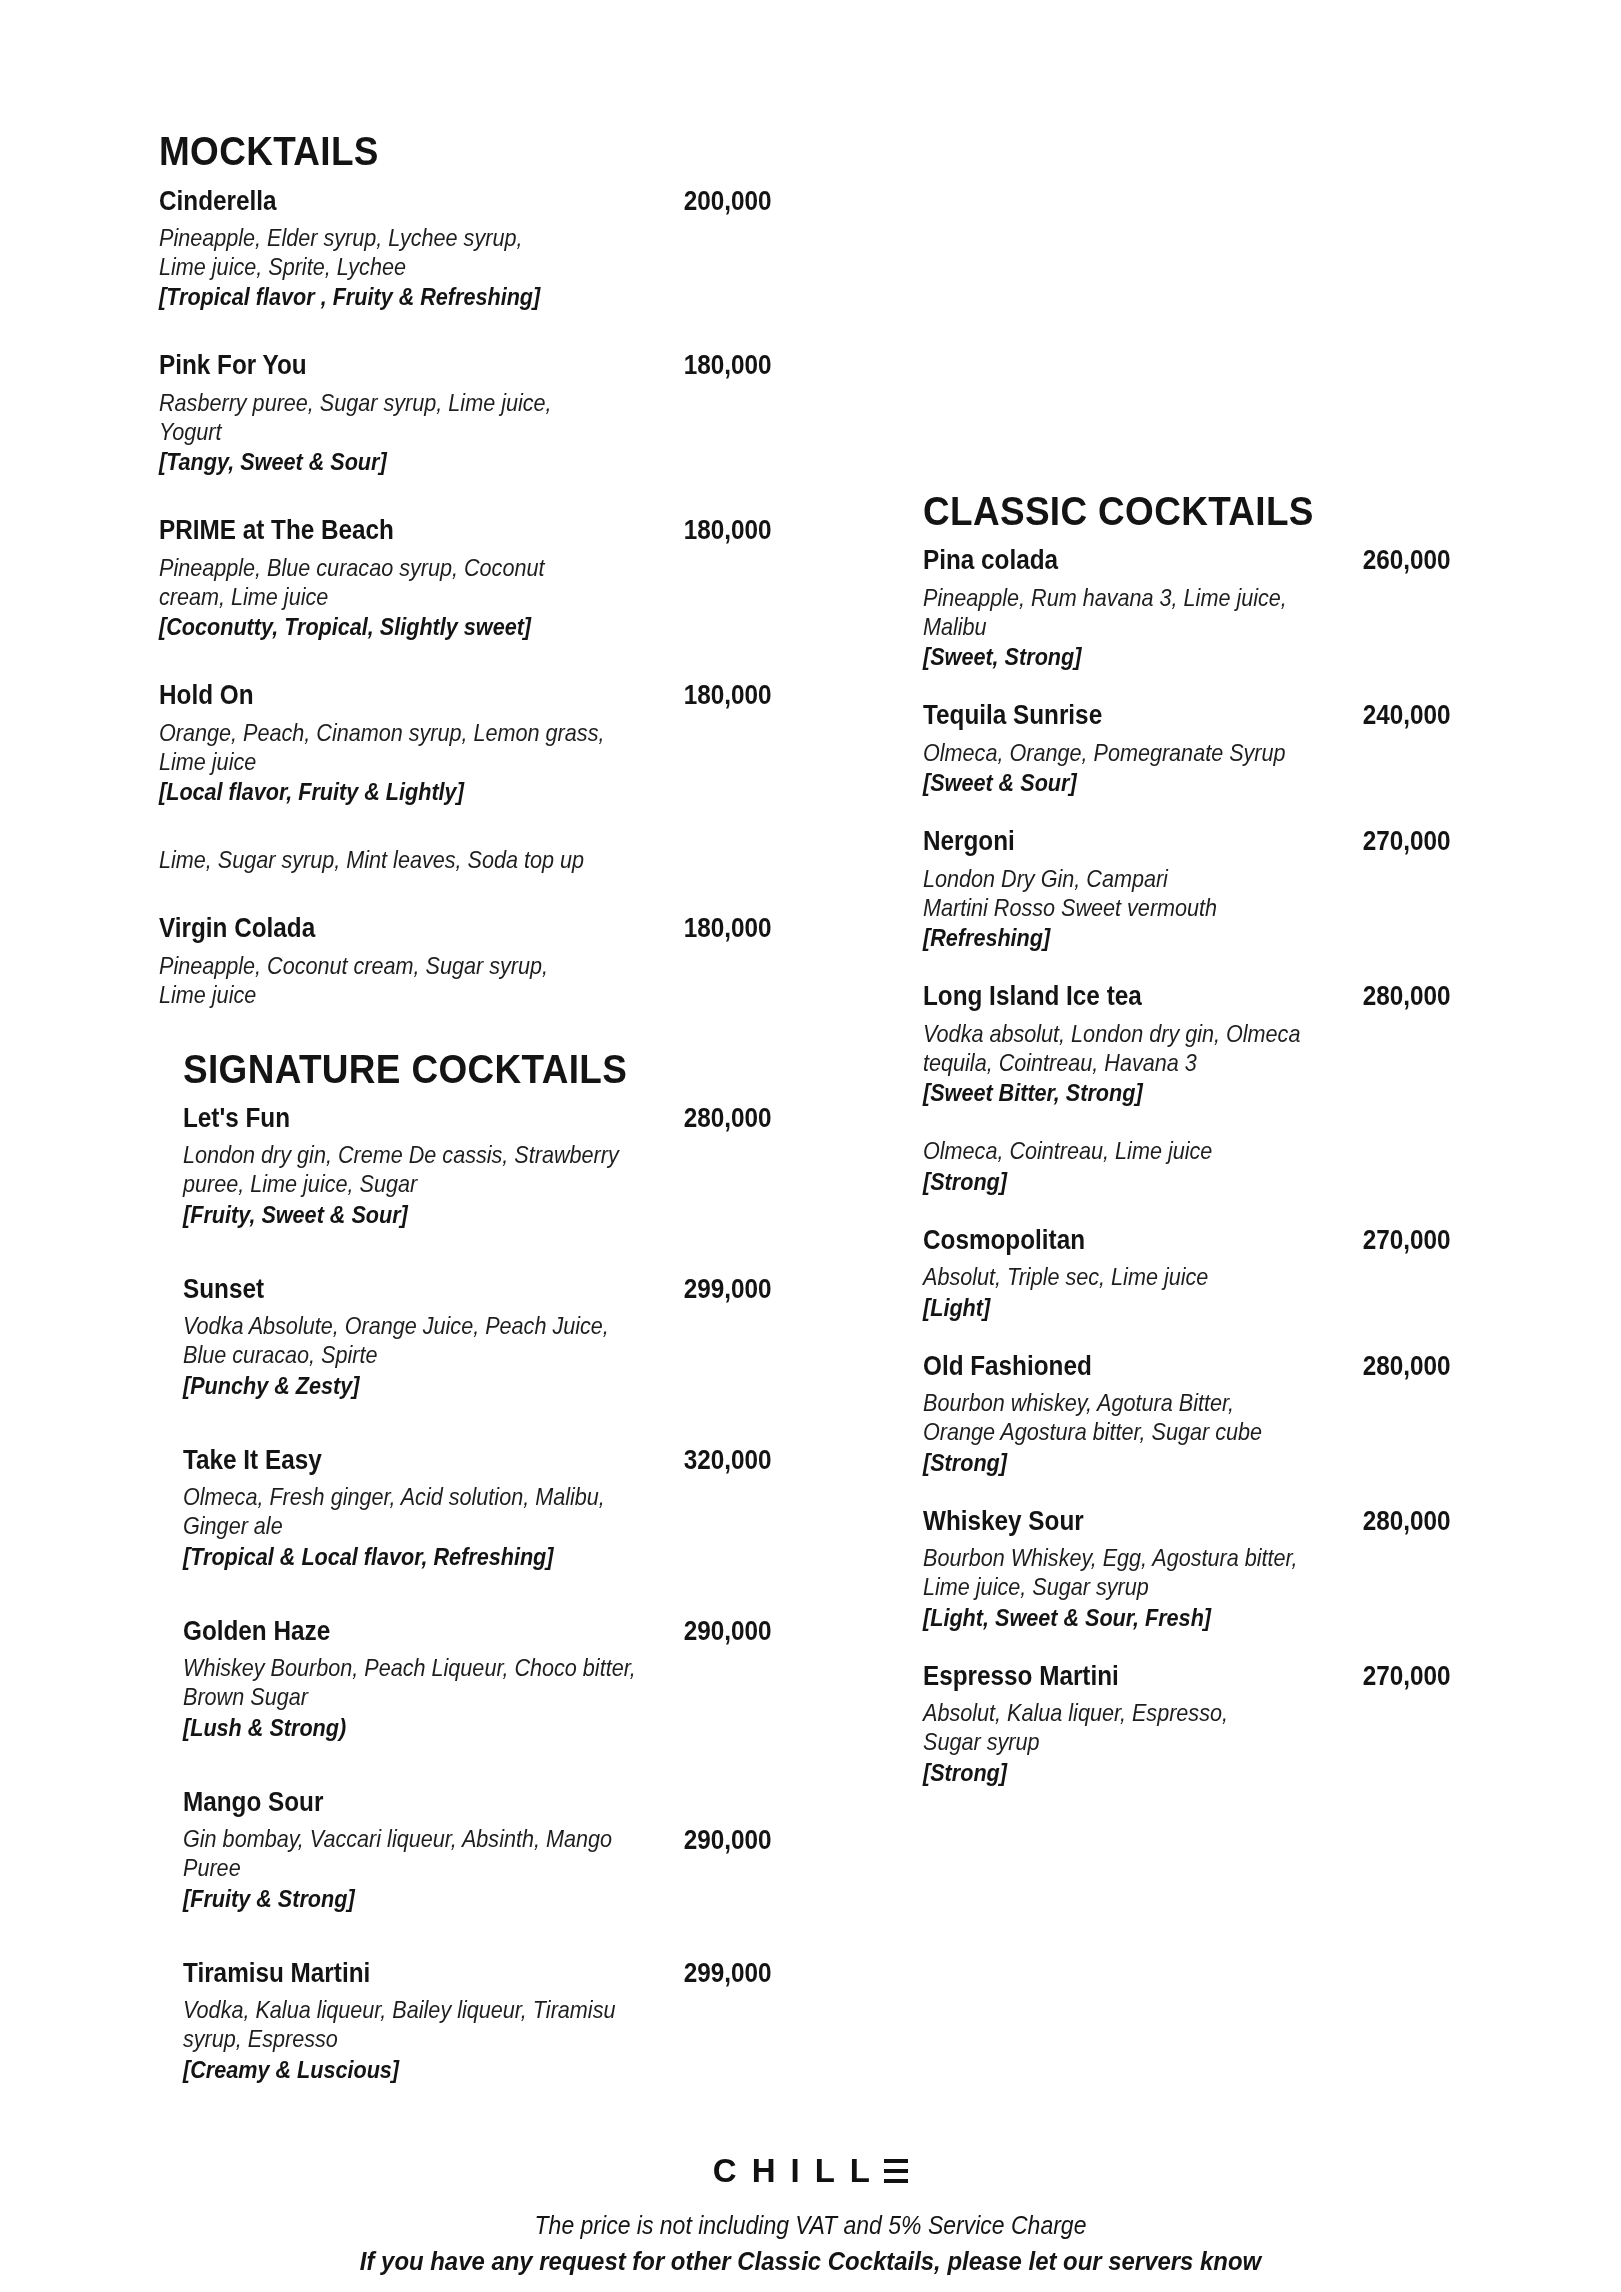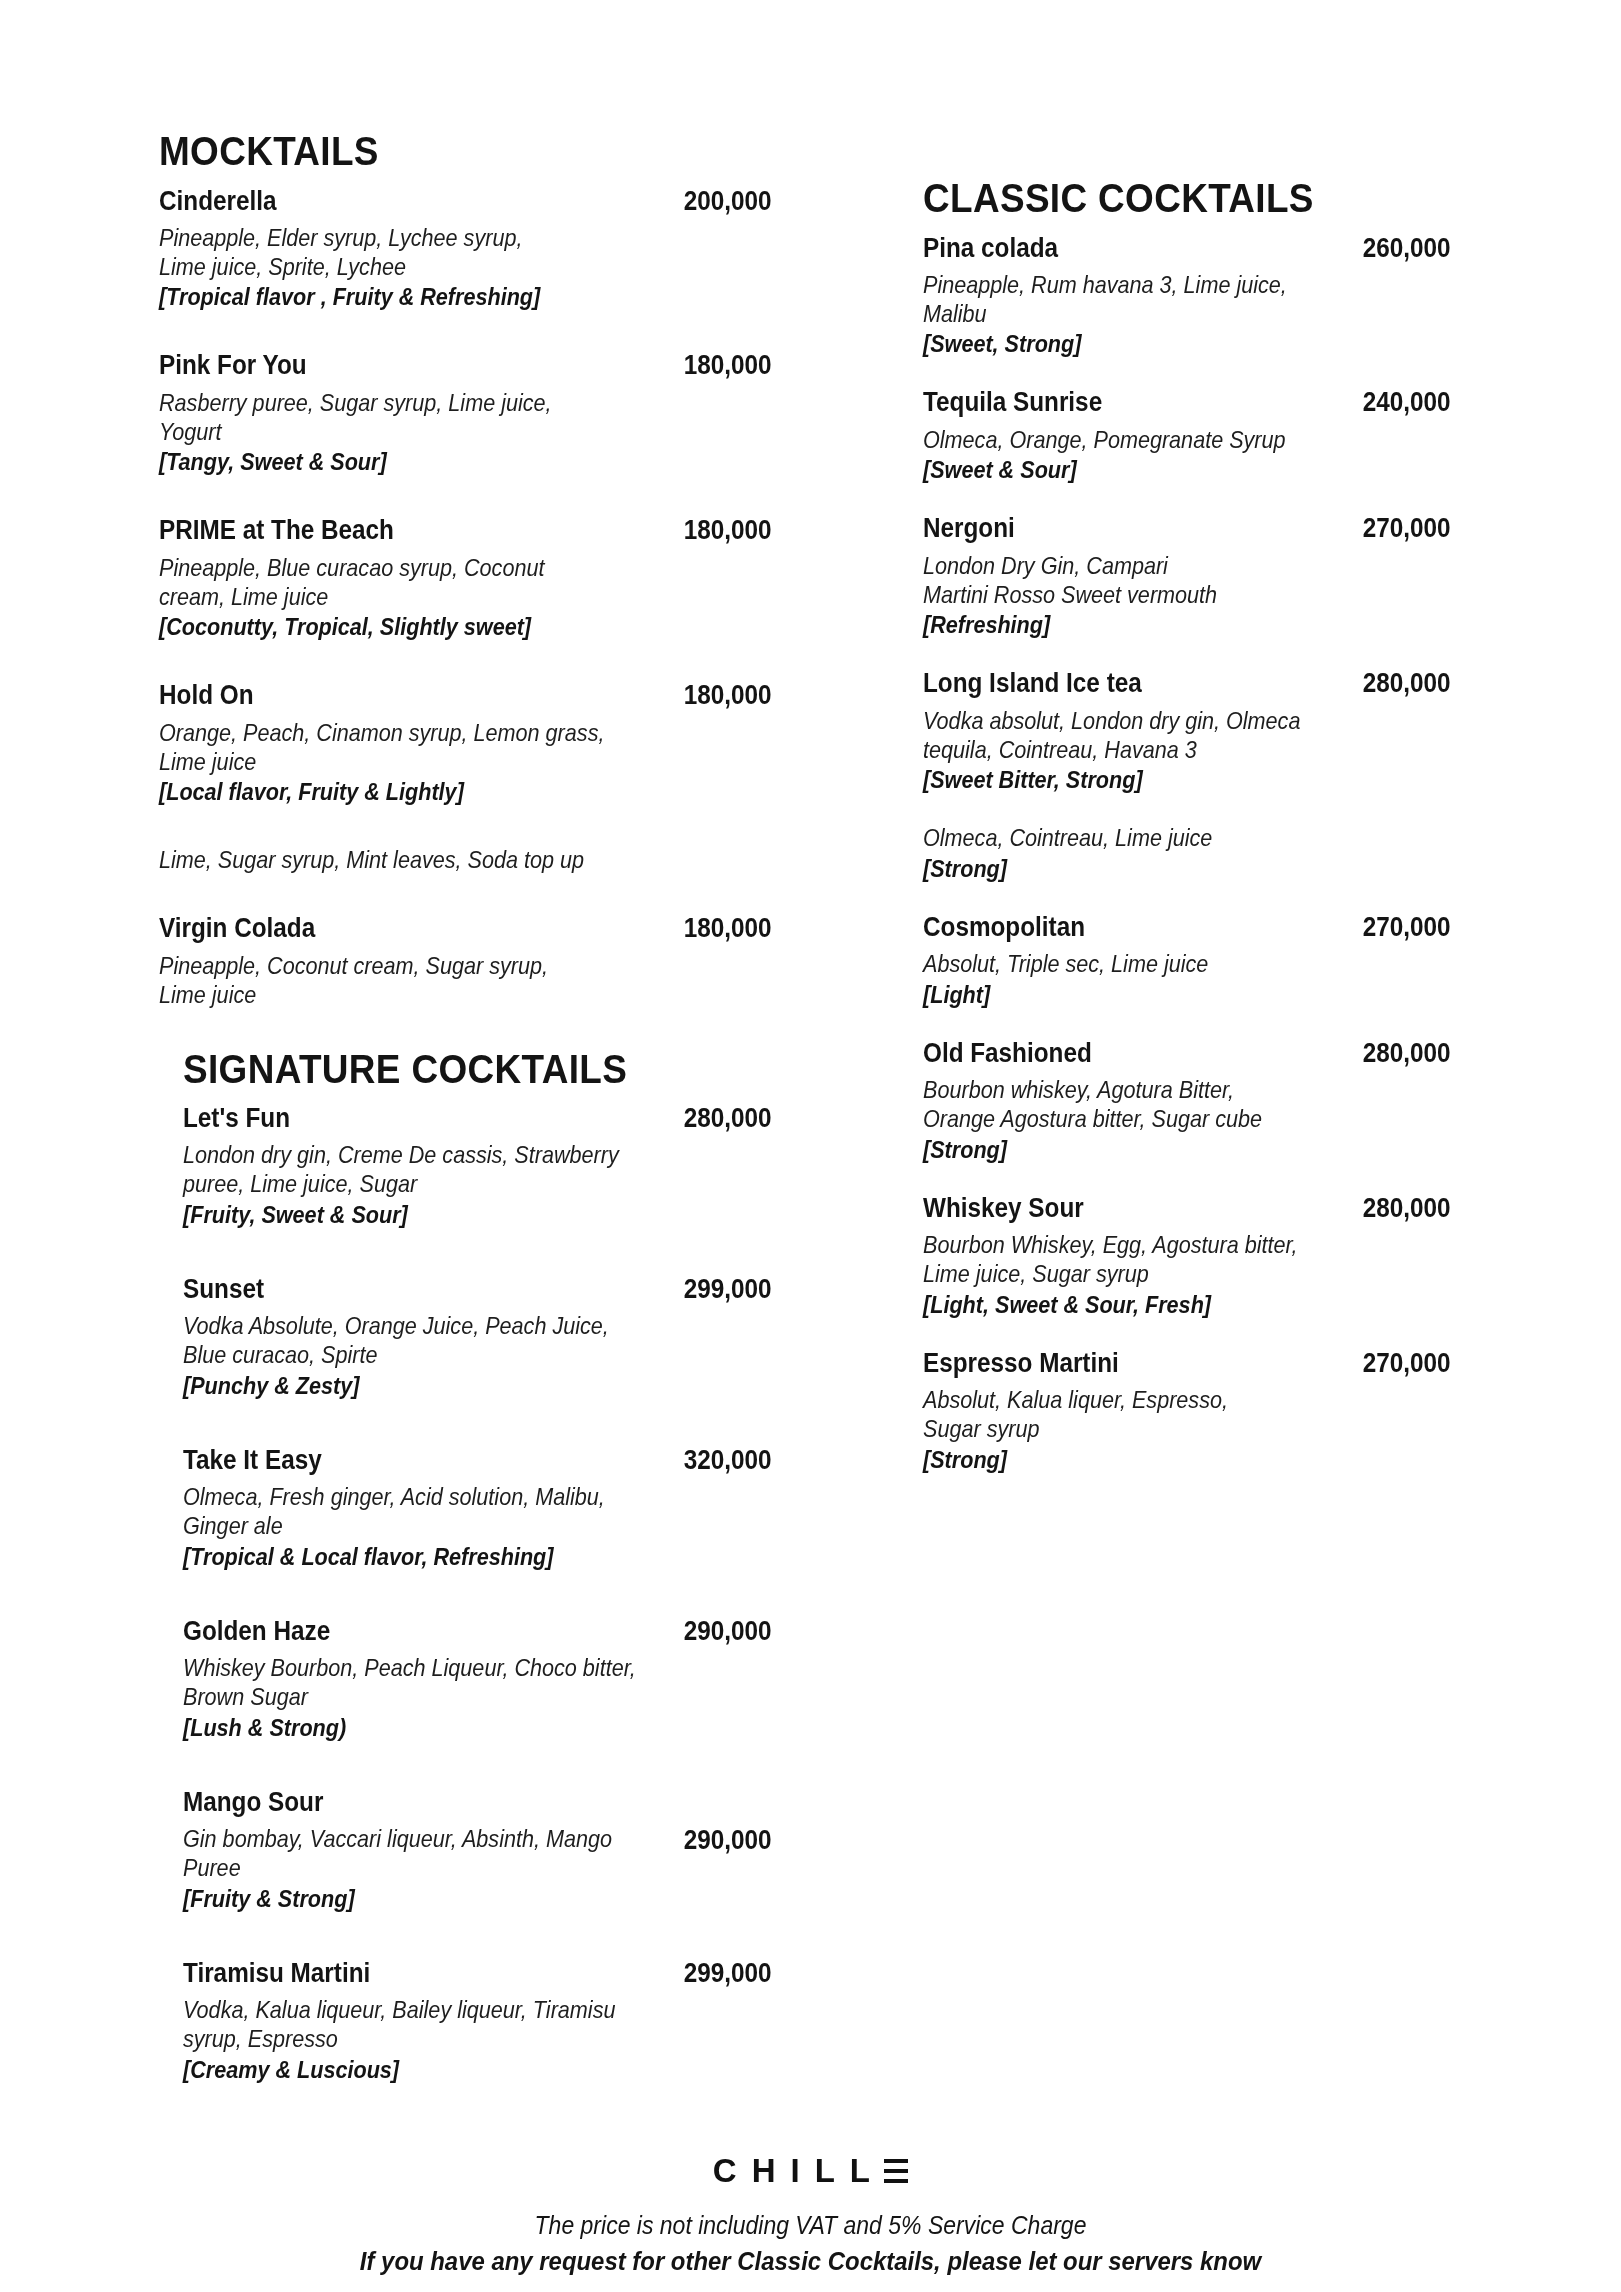--- a/index.html
+++ b/index.html
@@ -8,20 +8,21 @@
     background: #ffffff;
     color: #141414;
     font-family: "Liberation Sans", "DejaVu Sans", sans-serif;
     position: relative;
     overflow: hidden;
   }
   .menu {
     display: flex;
     box-sizing: border-box;
     padding: 130px 0 0 159px;
+    align-items: center;
   }
   .col-left  { width: 613px; margin-right: 151px; flex: 0 0 auto; }
   .col-right { width: 528px; flex: 0 0 auto; margin-top: 47px; }
 
   .sec-title {
     font-size: 41px;
     font-weight: bold;
     line-height: 43px;
     letter-spacing: 0.4px;
     margin: 0 0 12.5px 0;

